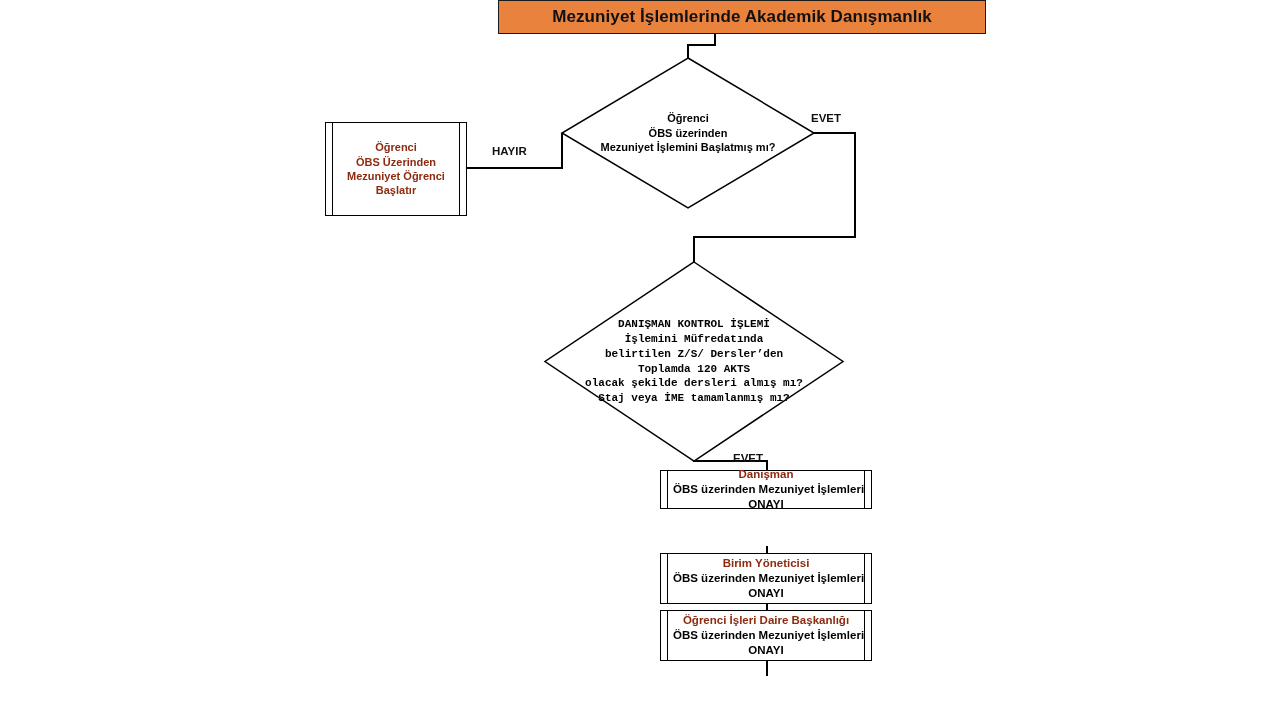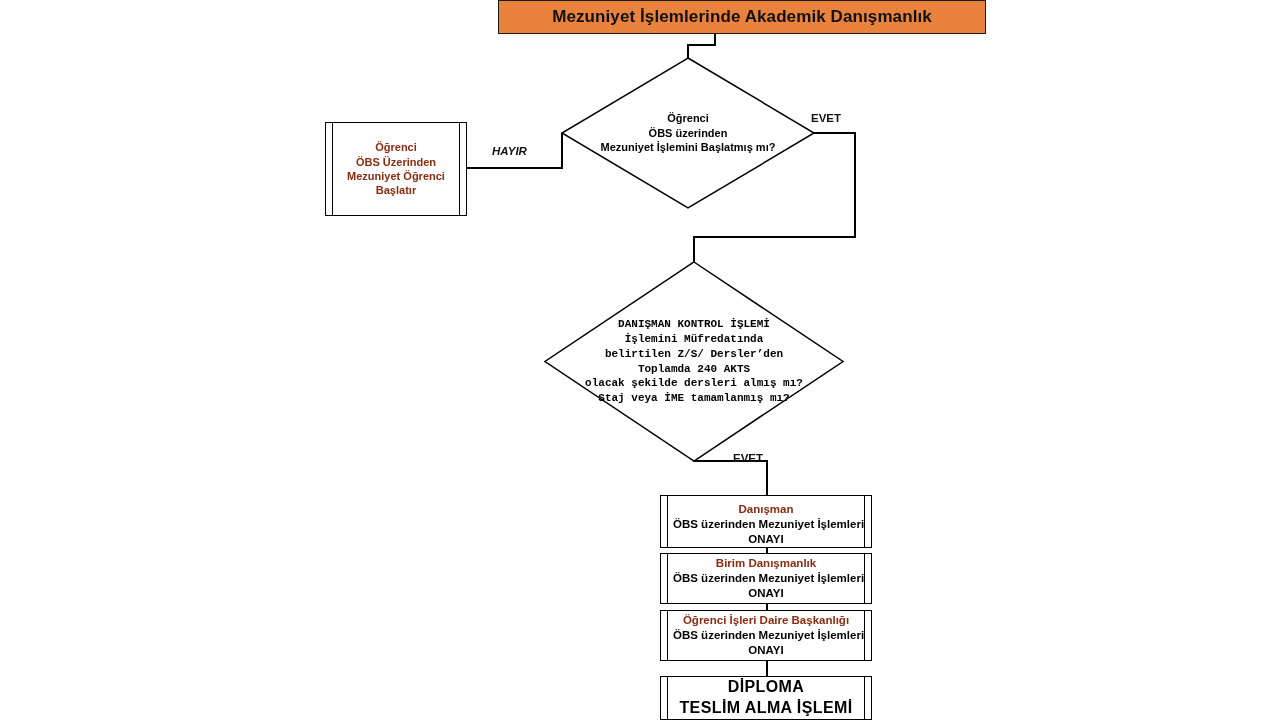--- a/index.html
+++ b/index.html
@@ -170,63 +170,57 @@
     <svg width="252" height="150" viewBox="0 0 252 150" xmlns="http://www.w3.org/2000/svg">
       <polygon points="126,0 252,75 126,150 0,75" fill="#ffffff" stroke="#000000" stroke-width="1.5"></polygon>
     </svg>
     <div class="diamond-text">
       <span class="ln">Öğrenci</span>
       <span class="ln">ÖBS üzerinden</span>
       <span class="ln">Mezuniyet İşlemini Başlatmış mı?</span>
     </div>
   </div>
 
-  <div class="edge-label" style="left:492px; top:145px;font-style:italic;">HAYIR</div>
+  <div class="edge-label" style="left:492px; top:145px;">HAYIR</div>
   <div class="edge-label" style="left:811px; top:112px;">EVET</div>
 
   <div class="diamond-wrap" style="left:545px; top:262px; width:298px; height:199px;">
     <svg width="298" height="199" viewBox="0 0 298 199" xmlns="http://www.w3.org/2000/svg">
       <polygon points="149,0 298,99.5 149,199 0,99.5" fill="#ffffff" stroke="#000000" stroke-width="1.5"></polygon>
     </svg>
     <div class="diamond-text" style="justify-content:center; padding-bottom:6px;font-family:Liberation Mono, monospace;">
       <span class="ln">DANIŞMAN KONTROL İŞLEMİ</span>
       <span class="ln">İşlemini Müfredatında</span>
       <span class="ln">belirtilen Z/S/ Dersler’den</span>
-      <span class="ln">Toplamda 240 AKTS</span>
+      <span class="ln">Toplamda 120 AKTS</span>
       <span class="ln">olacak şekilde dersleri almış mı?</span>
       <span class="ln">Staj veya İME tamamlanmış mı?</span>
     </div>
   </div>
 
   <div class="edge-label" style="left:733px; top:452px;">EVET</div>
 
-  <div class="pp-box sz-115" style="left:660px; top:495px; width:212px; height:53px;align-items:flex-end;">
+  <div class="pp-box sz-115" style="left:660px; top:470px; width:212px; height:39px;">
     <div class="pp-inner">
       <span class="ln accent">Danışman</span>
       <span class="ln">ÖBS üzerinden Mezuniyet İşlemleri</span>
       <span class="ln">ONAYI</span>
     </div>
   </div>
 
   <div class="pp-box sz-115" style="left:660px; top:553px; width:212px; height:51px;">
     <div class="pp-inner">
-      <span class="ln accent">Birim Danışmanlık</span>
+      <span class="ln accent">Birim Yöneticisi</span>
       <span class="ln">ÖBS üzerinden Mezuniyet İşlemleri</span>
       <span class="ln">ONAYI</span>
     </div>
   </div>
 
   <div class="pp-box sz-115" style="left:660px; top:610px; width:212px; height:51px;justify-content:flex-end;">
     <div class="pp-inner">
       <span class="ln accent">Öğrenci İşleri Daire Başkanlığı</span>
       <span class="ln">ÖBS üzerinden Mezuniyet İşlemleri</span>
       <span class="ln">ONAYI</span>
     </div>
   </div>
 
-  <div class="pp-box sz-big" style="left:660px; top:676px; width:212px; height:44px;">
-    <div class="pp-inner">
-      <span class="ln">DİPLOMA</span>
-      <span class="ln">TESLİM ALMA İŞLEMİ</span>
-    </div>
-  </div>
 
 </div>
 
 </body></html>

